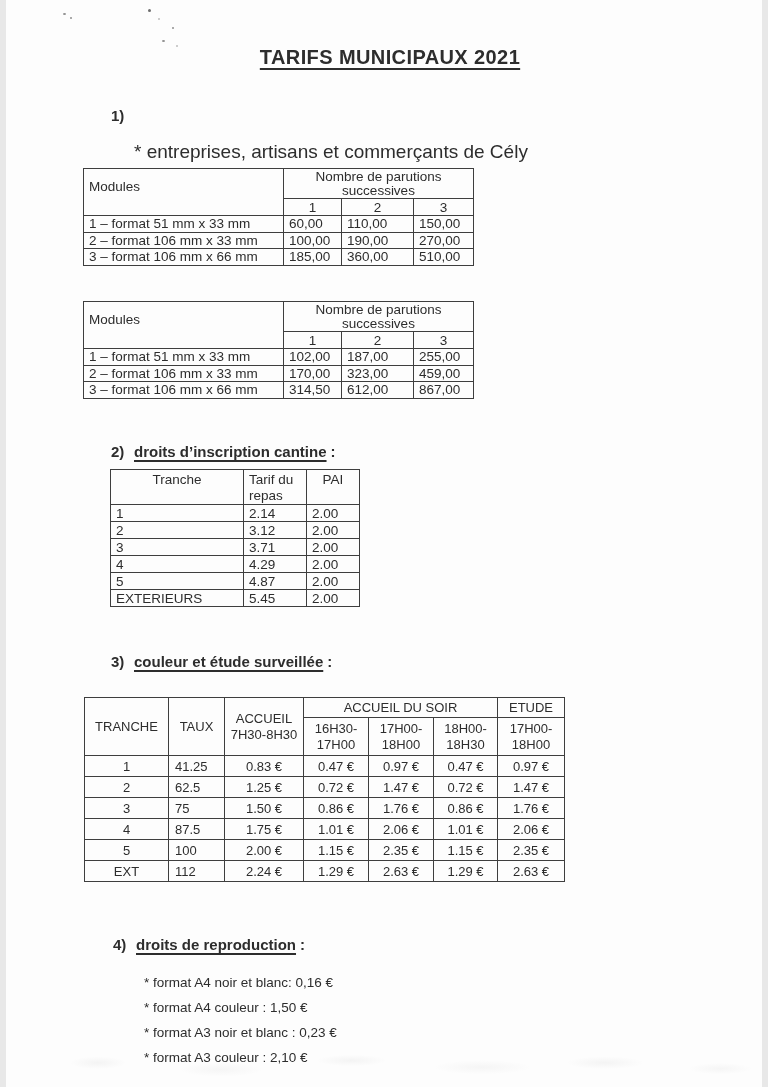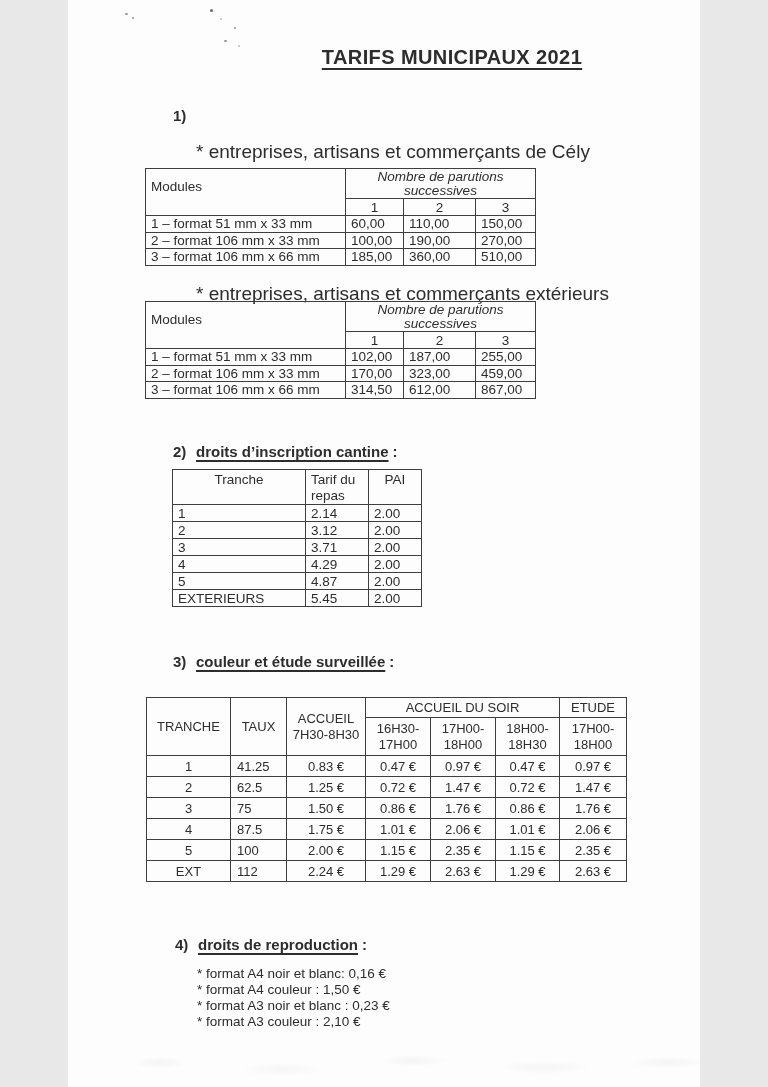--- a/index.html
+++ b/index.html
@@ -1,17 +1,17 @@
 <!DOCTYPE html>
 <html><head>
 <meta charset="utf-8">
 <style>
   html,body { margin:0; padding:0; background:#e8e8e8; }
   .page {
-    position:relative; width:632px; height:1087px; margin:0 auto;
+    position:relative; width:756px; height:1087px; margin:0 auto;
     background:#fdfdfd; color:#2d2d2d;
     font-family:"Liberation Sans", sans-serif; overflow:hidden;
   }
   .abs { position:absolute; }
 
   
   .speck { position:absolute; border-radius:50%; background:#8f8f8f; }
   .noise-band {
     position:absolute; left:0; top:1038px; width:768px; height:45px;
     background:
@@ -46,21 +46,21 @@
        overflow:hidden; white-space:nowrap; }
   .ctr { text-align:center; padding:0; }
 
   
   .pub-table col.c0 { width:200px; } .pub-table col.c1 { width:58px; }
   .pub-table col.c2 { width:72px; } .pub-table col.c3 { width:60px; }
   .pub-table .r-head { height:29px; }
   .pub-table .r-sub  { height:17px; }
   .pub-table .r-data { height:16.5px; }
   .pub-table .cell-modules { vertical-align:top; padding-top:10px; }
-  .pub-table .cell-group { text-align:center; padding:0; line-height:14px; white-space:normal; vertical-align:top; padding-top:1px;font-style:italic; }
+  .pub-table .cell-group { text-align:center; padding:0; line-height:14px; white-space:normal; vertical-align:top; padding-top:1px; }
   .pub-table td { line-height:15px; }
 
   
   .cantine-table col.c0 { width:133px; } .cantine-table col.c1 { width:63px; } .cantine-table col.c2 { width:53px; }
   .cantine-table .r-head { height:35px; }
   .cantine-table .r-head td { vertical-align:top; line-height:16px; }
   .cantine-table .r-data { height:17px; }
 
   
   .acc-table col.c0 { width:84px; } .acc-table col.c1 { width:56px; }
@@ -70,21 +70,21 @@
   .acc-table td { font-size:13px; text-align:center; padding:0; }
   .acc-table .r-group { height:20px; }
   .acc-table .r-sub { height:38px; }
   .acc-table .r-sub td { line-height:17px; }
   .acc-table .r-data { height:21px; }
   .acc-table .taux { text-align:left; padding-left:6px; }
   .acc-table .two-line span { display:block; line-height:16px; }
 
   
   .repro-list { font-size:13.5px; line-height:16px; }
-  .repro-list div { margin:0; }
+  .repro-list div { margin:9px; }
 </style>
 </head>
 <body>
 
 <div class="page">
 
   <div class="speck" style="left:57px;top:13px;width:3px;height:2px;"></div>
   <div class="speck" style="left:64px;top:17px;width:2px;height:2px;"></div>
   <div class="speck" style="left:142px;top:9px;width:3px;height:3px;background:#6d6d6d;"></div>
   <div class="speck" style="left:152px;top:18px;width:2px;height:2px;background:#bdbdbd;"></div>
@@ -136,21 +136,20 @@
     </tr>
     <tr class="r-data">
       <td>3 – format 106 mm x 66 mm</td>
       <td>185,00</td>
       <td>360,00</td>
       <td>510,00</td>
     </tr>
   </tbody>
     </table>
 
-  <div class="abs note" style="left:128px;top:283px;">* entreprises, artisans et commerçants extérieurs</div>
 
   <table class="abs pub-table" style="left:77px;top:301px;">
     <colgroup>
         <col class="c0">
         <col class="c1">
         <col class="c2">
         <col class="c3">
       </colgroup>
     <tbody>
         <tr class="r-head">

